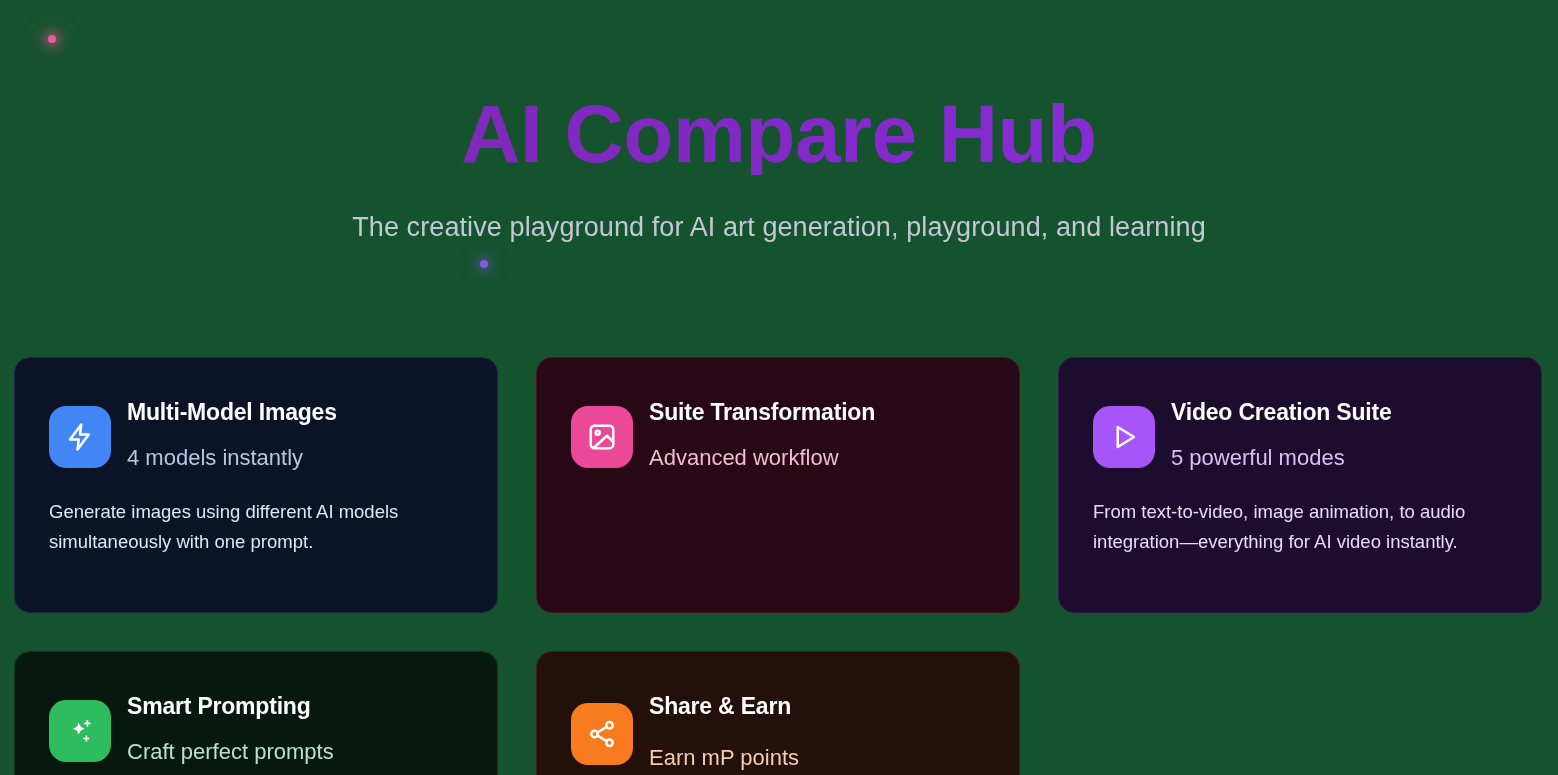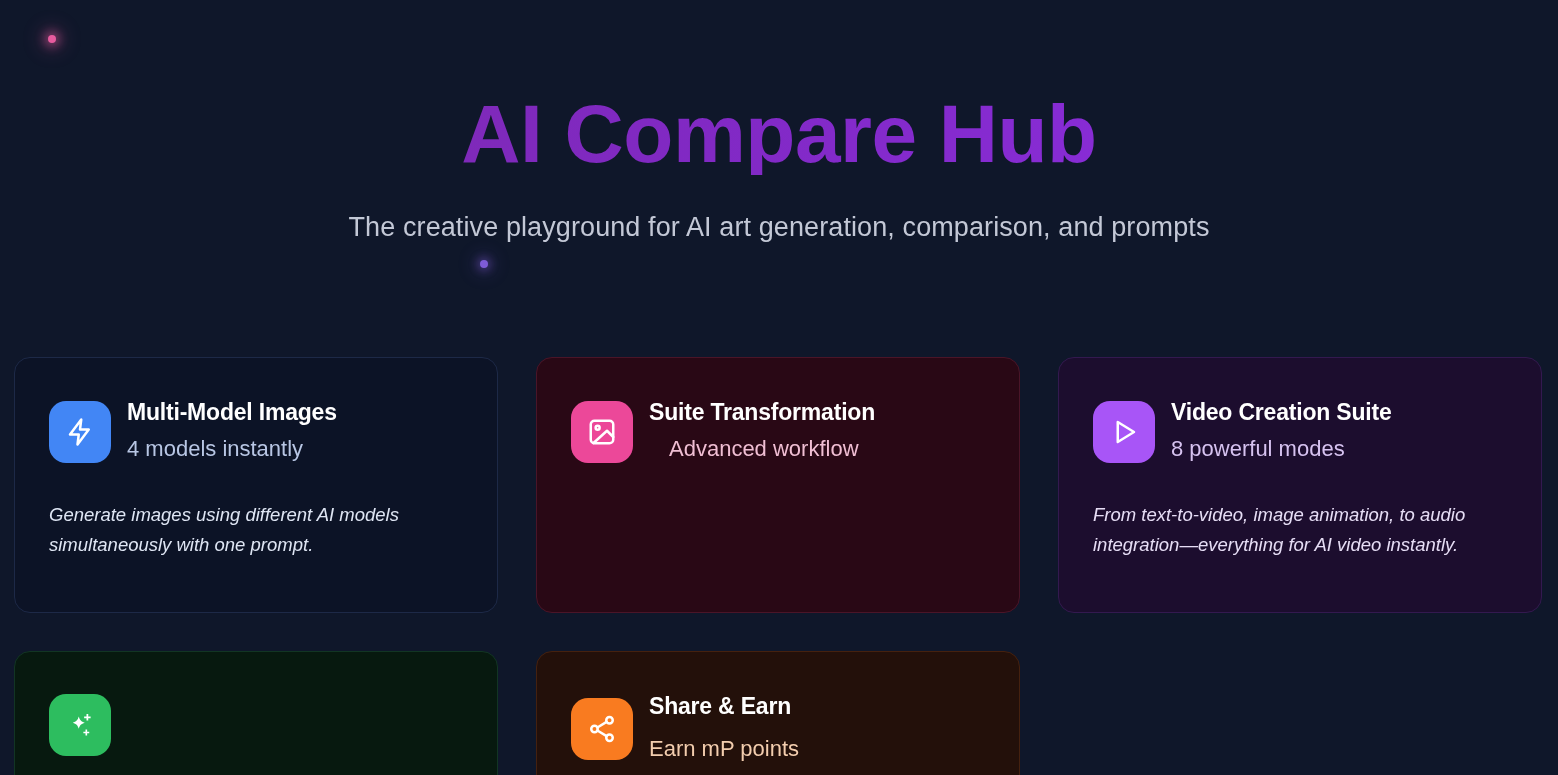--- a/index.html
+++ b/index.html
@@ -3,21 +3,21 @@
 <meta charset="utf-8">
 <style>
   * { margin:0; padding:0; box-sizing:border-box; }
   html,body{
     width:1558px; height:775px;
     background:#050507;
     overflow:hidden;
     font-family:"Liberation Sans", sans-serif;
     -webkit-font-smoothing:antialiased;
   }
-  .page{ position:relative; width:1558px; height:775px; background:#0f172a; }
+  .page{ position:relative; width:1558px; height:775px; background:#14532d; }
 
   
   .dot{ position:absolute; border-radius:50%; }
   .dot-pink{
     left:48px; top:35px; width:8px; height:8px;
     background:#e75b9e;
     box-shadow:0 0 10px 4px rgba(231,91,158,.45), 0 0 20px 8px rgba(231,91,158,.18);
   }
   .dot-purple{
     left:480px; top:260px; width:8px; height:8px;
@@ -63,45 +63,45 @@
   .icon-box{
     flex:0 0 auto; width:62px; height:62px; border-radius:17px;
     display:flex; align-items:center; justify-content:center;
   }
   .ic-blue  { background:#4286f5; }
   .ic-pink  { background:#ec4899; }
   .ic-purple{ background:#a855f7; }
   .ic-green { background:#2dbd5f; }
   .ic-orange{ background:#f97b20; }
 
-  .head-text{ display:flex; flex-direction:column; gap:10px; padding-bottom:2px; }
+  .head-text{ display:flex; flex-direction:column; gap:19px; padding-bottom:2px; }
   .card-title{ font-size:23px; font-weight:700; color:#ffffff; letter-spacing:-.2px; line-height:1.12; }
   .card-sub{ font-size:22px; font-weight:400; line-height:1.2; }
   .sub-blue  { color:#b8c6e4; }
-  .sub-pink  { color:#f0bed3;margin-left:20px; }
+  .sub-pink  { color:#f0bed3; }
   .sub-purple{ color:#d6c2f0; }
   .sub-green { color:#b7e3c6; }
   .sub-orange{ color:#f3cdae;margin-top:6px; }
 
-  .card-body{ margin-top:36px; font-size:18.5px; line-height:1.62;font-style:italic; }
+  .card-body{ margin-top:24px; font-size:18.5px; line-height:1.62; }
   .body-blue  { color:#dfe6f4; }
   .body-pink  { color:#f4dce6; }
   .body-purple{ color:#e6ddf5; }
 </style>
 </head>
 <body>
 
 <div class="page">
 
   <span class="dot dot-pink"></span>
   <span class="dot dot-purple"></span>
 
   <div class="hero">
     <h1 class="hero-title">AI Compare Hub</h1>
-    <p class="hero-sub">The creative playground for AI art generation, comparison, and prompts</p>
+    <p class="hero-sub">The creative playground for AI art generation, playground, and learning</p>
   </div>
 
   <div class="grid">
 
     <div class="card tall card-blue">
       <div class="card-head">
         <div class="icon-box ic-blue">
           <svg width="30" height="30" viewBox="0 0 24 24" fill="none" stroke="#ffffff" stroke-width="2" stroke-linecap="round" stroke-linejoin="round">
             <polygon points="13 2 4 14 11 14 10 22 19 10 12 10 13 2"></polygon>
           </svg>
@@ -132,34 +132,38 @@
 
     <div class="card tall card-purple">
       <div class="card-head">
         <div class="icon-box ic-purple">
           <svg width="30" height="30" viewBox="0 0 24 24" fill="none" stroke="#ffffff" stroke-width="2" stroke-linecap="round" stroke-linejoin="round">
             <polygon points="7 4 20 12 7 20 7 4"></polygon>
           </svg>
         </div>
         <div class="head-text">
           <div class="card-title">Video Creation Suite</div>
-          <div class="card-sub sub-purple">8 powerful modes</div>
+          <div class="card-sub sub-purple">5 powerful modes</div>
         </div>
       </div>
       <div class="card-body body-purple">From text-to-video, image animation, to audio integration—everything for AI video instantly.</div>
     </div>
 
     <div class="card short card-green">
       <div class="card-head">
         <div class="icon-box ic-green">
           <svg width="30" height="30" viewBox="0 0 24 24" fill="#ffffff">
             <path d="M11 5.2c.9 3 1.9 4 4.8 4.9-2.9.9-3.9 1.9-4.8 4.9-.9-3-1.9-4-4.8-4.9 2.9-.9 3.9-1.9 4.8-4.9z"></path>
             <path d="M17.2 3.2h1.4v1.9h1.9v1.4h-1.9v1.9h-1.4V6.5h-1.9V5.1h1.9V3.2z"></path>
             <path d="M16.4 15.6h1.3v1.7h1.7v1.3h-1.7v1.7h-1.3v-1.7h-1.7v-1.3h1.7v-1.7z"></path>
           </svg>
+        </div>
+        <div class="head-text">
+          <div class="card-title">Smart Prompting</div>
+          <div class="card-sub sub-green">Craft perfect prompts</div>
         </div>
       </div>
     </div>
 
     <div class="card short card-orange">
       <div class="card-head">
         <div class="icon-box ic-orange">
           <svg width="30" height="30" viewBox="0 0 24 24" fill="none" stroke="#ffffff" stroke-width="2" stroke-linecap="round" stroke-linejoin="round">
             <circle cx="18" cy="5" r="2.6"></circle>
             <circle cx="6" cy="12" r="2.6"></circle>

